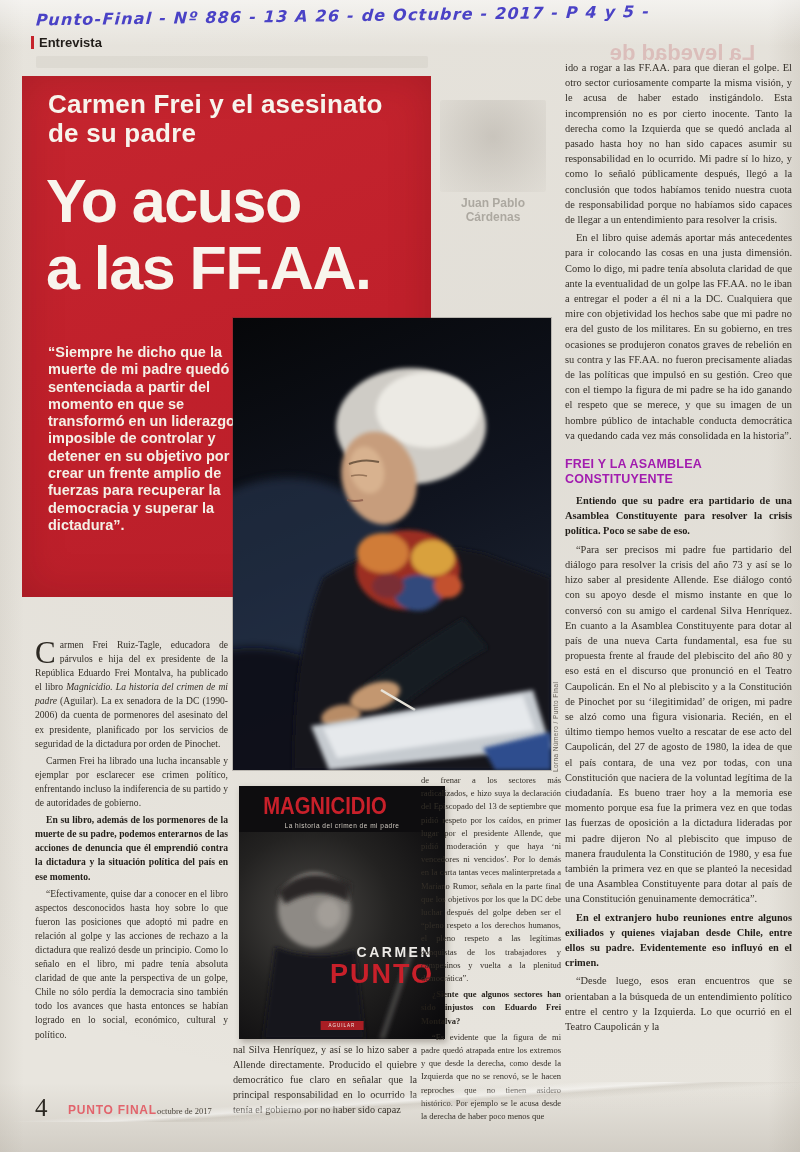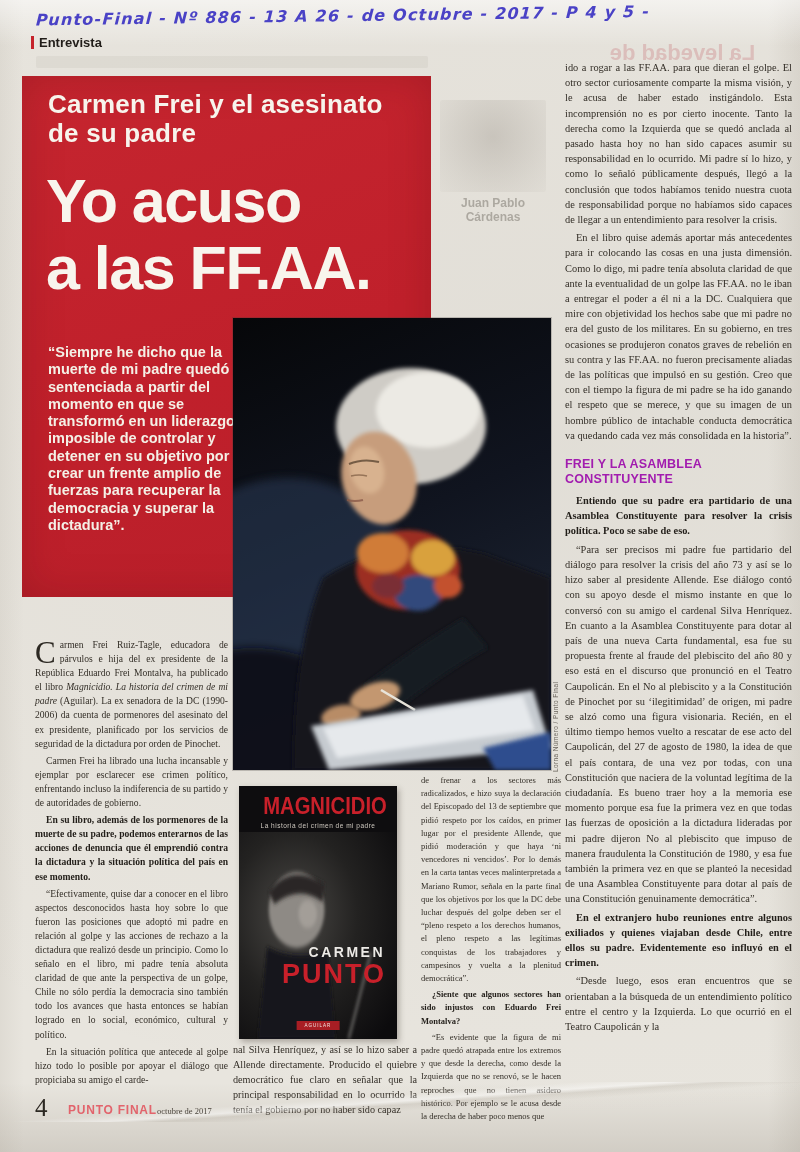--- a/index.html
+++ b/index.html
@@ -62,21 +62,21 @@
   .bodytext p.ind{text-indent:11px;}
   .bodytext p.boldp{font-weight:bold;color:#221e19;}
   .col1{left:35px;top:638px;width:193px;font-size:9.6px;line-height:14.1px;}
   .dropcap{float:left;font-size:31px;line-height:25px;padding:2px 4px 0 0;color:#2c2822;}
   .col2b{left:233px;top:1042px;width:184px;font-size:10.2px;line-height:15px;}
   .col3{left:421px;top:774px;width:140px;font-size:8.5px;line-height:13.2px;}
   .col4{left:565px;top:60px;width:227px;font-size:10.4px;line-height:15.2px;}
   .col4 h3{margin:14px 0 6px 0;font-family:"Liberation Sans",sans-serif;font-weight:bold;
     font-size:12.5px;line-height:15px;color:#a21caf;text-align:left;letter-spacing:0.2px;}
   
-  .bookcover{left:239px;top:786px;width:158px;height:253px;background:#0e0d0f;
+  .bookcover{left:239px;top:786px;width:206px;height:253px;background:#0e0d0f;
     box-shadow:2px 3px 6px rgba(60,50,40,0.35);overflow:hidden;}
   .bc-title{position:absolute;left:7px;top:7px;width:158px;text-align:center;
     font-family:"Liberation Sans",sans-serif;font-weight:bold;font-size:23px;letter-spacing:0px;
     color:#c8202a;transform:scaleX(0.88);transform-origin:center;}
   .bc-sub{position:absolute;left:0;top:36px;width:100%;text-align:center;
     font-family:"Liberation Sans",sans-serif;font-size:6.5px;letter-spacing:0.5px;color:#cfc9c0;}
   .bc-photo{position:absolute;left:0;top:46px;width:100%;height:207px;}
   .bc-author1{position:absolute;right:12px;top:158px;
     font-family:"Liberation Sans",sans-serif;font-weight:bold;font-size:14px;letter-spacing:2.5px;color:#eceae6;}
   .bc-author2{position:absolute;right:11px;top:173px;
@@ -177,21 +177,20 @@
 </div>
 <div class="abs photo-credit">Lorna Número / Punto Final</div>
 
 <div class="abs bodytext col1">
   <p>
     <span class="dropcap">C</span><span>armen Frei Ruiz-Tagle, educadora de párvulos e hija del ex presidente de la República Eduardo Frei Montalva, ha publicado el libro </span><i>Magnicidio. La historia del crimen de mi padre</i><span> (Aguilar). La ex senadora de la DC (1990-2006) da cuenta de pormenores del asesinato del ex presidente, planificado por los servicios de seguridad de la dictadura por orden de Pinochet.</span>
   </p>
   <p class="ind">Carmen Frei ha librado una lucha incansable y ejemplar por esclarecer ese crimen político, enfrentando incluso la indiferencia de su partido y de autoridades de gobierno.</p>
   <p class="ind boldp">En su libro, además de los pormenores de la muerte de su padre, podemos enterarnos de las acciones de denuncia que él emprendió contra la dictadura y la situación política del país en ese momento.</p>
   <p class="ind">“Efectivamente, quise dar a conocer en el libro aspectos desconocidos hasta hoy sobre lo que fueron las posiciones que adoptó mi padre en relación al golpe y las acciones de rechazo a la dictadura que realizó desde un principio. Como lo señalo en el libro, mi padre tenía absoluta claridad de que ante la perspectiva de un golpe, Chile no sólo perdía la democracia sino también todo los avances que hasta entonces se habían logrado en lo social, económico, cultural y político.</p>
-  <p class="ind">En la situación política que antecede al golpe hizo todo lo posible por apoyar el diálogo que propiciaba su amigo el carde-</p>
 </div>
 
 <div class="abs bookcover">
   <svg class="bc-photo" viewBox="0 0 170 207" preserveAspectRatio="none">
     <defs>
       <radialGradient id="bcg" cx="0.35" cy="0.4" r="0.8">
         <stop offset="0" stop-color="#4a4845"></stop>
         <stop offset="0.5" stop-color="#232221"></stop>
         <stop offset="1" stop-color="#0c0b0d"></stop>
       </radialGradient>

